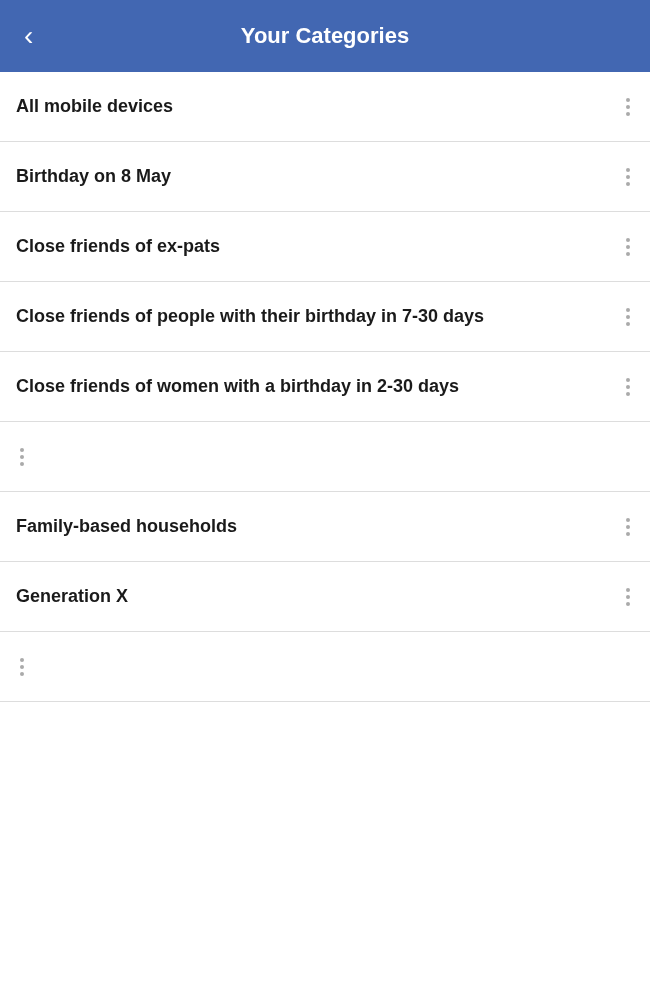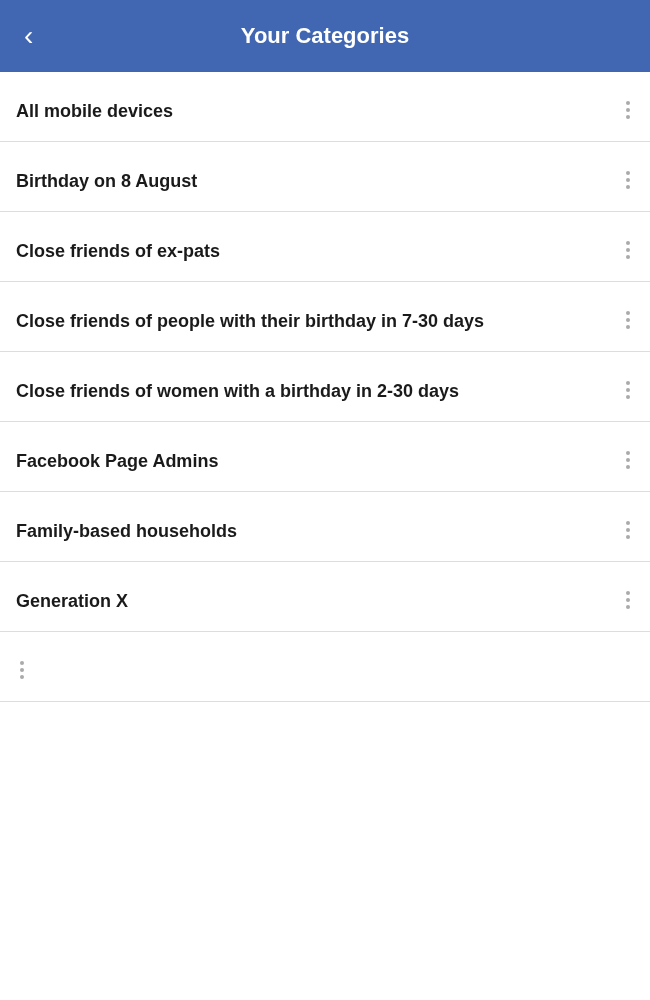--- a/index.html
+++ b/index.html
@@ -44,21 +44,21 @@
       white-space: nowrap;
       text-align: center;
     }
 
     .list {
       list-style: none;
     }
 
     .list-item {
       display: flex;
-      align-items: flex-end;
+      align-items: center;
       justify-content: space-between;
       padding: 18px 16px 18px 16px;
       border-bottom: 1px solid #ddd;
       background: #fff;
       cursor: pointer;
       min-height: 70px;
     }
 
     .list-item-label {
       font-size: 18px;
@@ -102,21 +102,21 @@
 <ul class="list" id="categories-list">
 <li class="list-item">
       <span class="list-item-label">All mobile devices</span>
       <div class="more-icon">
         <span></span>
         <span></span>
         <span></span>
       </div>
     </li>
     <li class="list-item">
-      <span class="list-item-label">Birthday on 8 August</span>
+      <span class="list-item-label">Birthday on 8 May</span>
       <div class="more-icon">
         <span></span>
         <span></span>
         <span></span>
       </div>
     </li>
     <li class="list-item">
       <span class="list-item-label">Close friends of ex-pats</span>
       <div class="more-icon">
         <span></span>
@@ -134,21 +134,20 @@
     </li>
     <li class="list-item">
       <span class="list-item-label">Close friends of women with a birthday in 2-30 days</span>
       <div class="more-icon">
         <span></span>
         <span></span>
         <span></span>
       </div>
     </li>
     <li class="list-item">
-      <span class="list-item-label">Facebook Page Admins</span>
       <div class="more-icon">
         <span></span>
         <span></span>
         <span></span>
       </div>
     </li>
     <li class="list-item">
       <span class="list-item-label">Family-based households</span>
       <div class="more-icon">
         <span></span>

